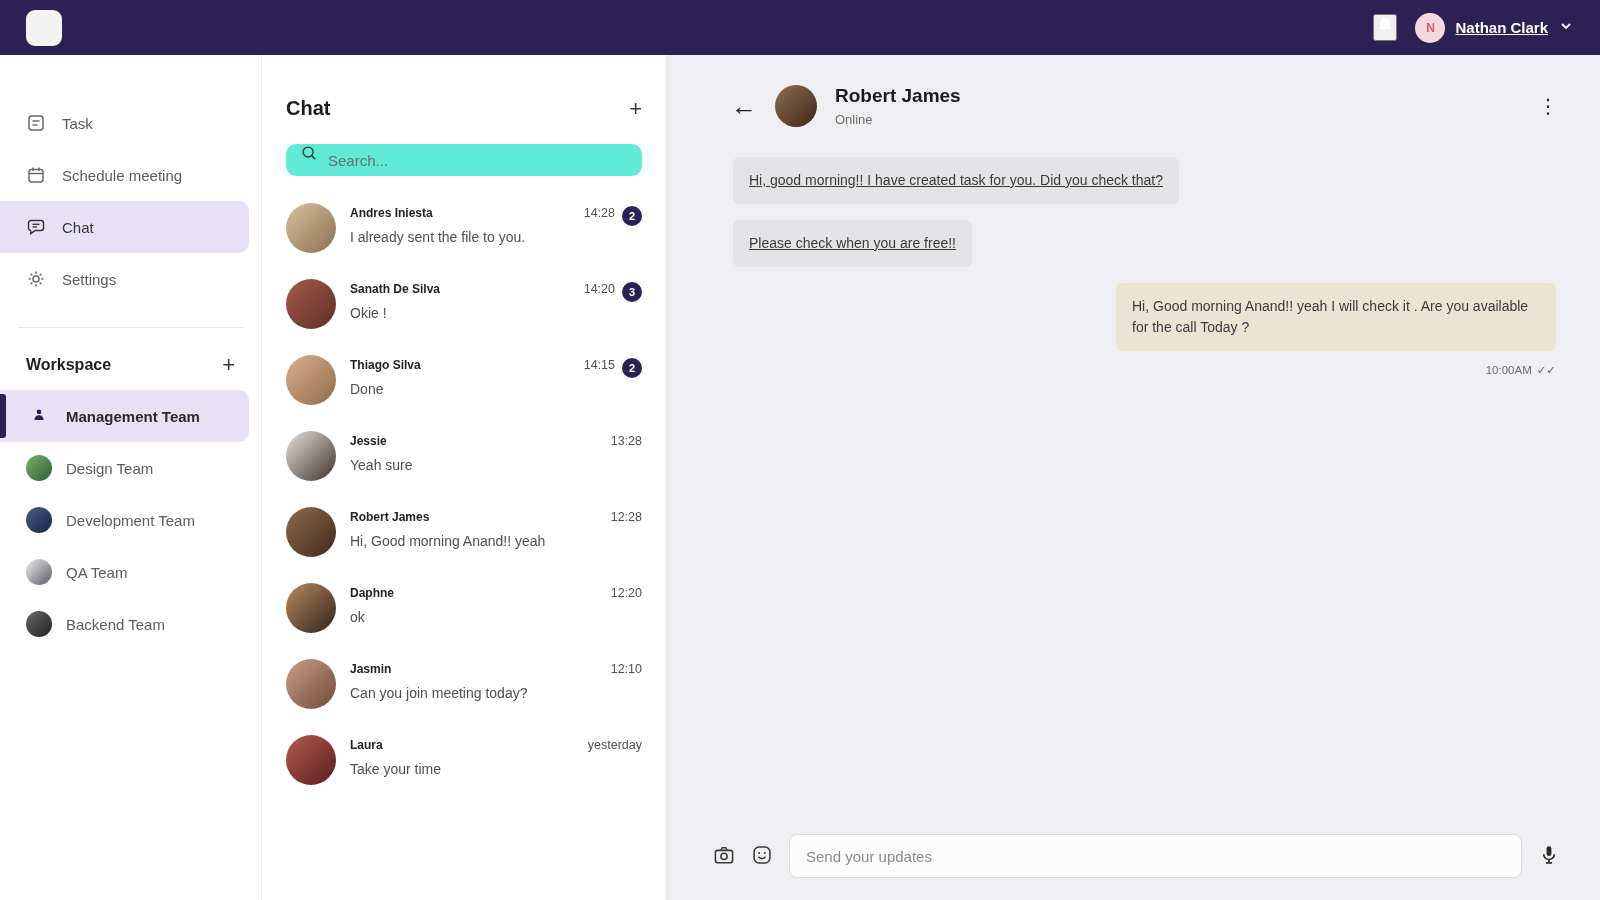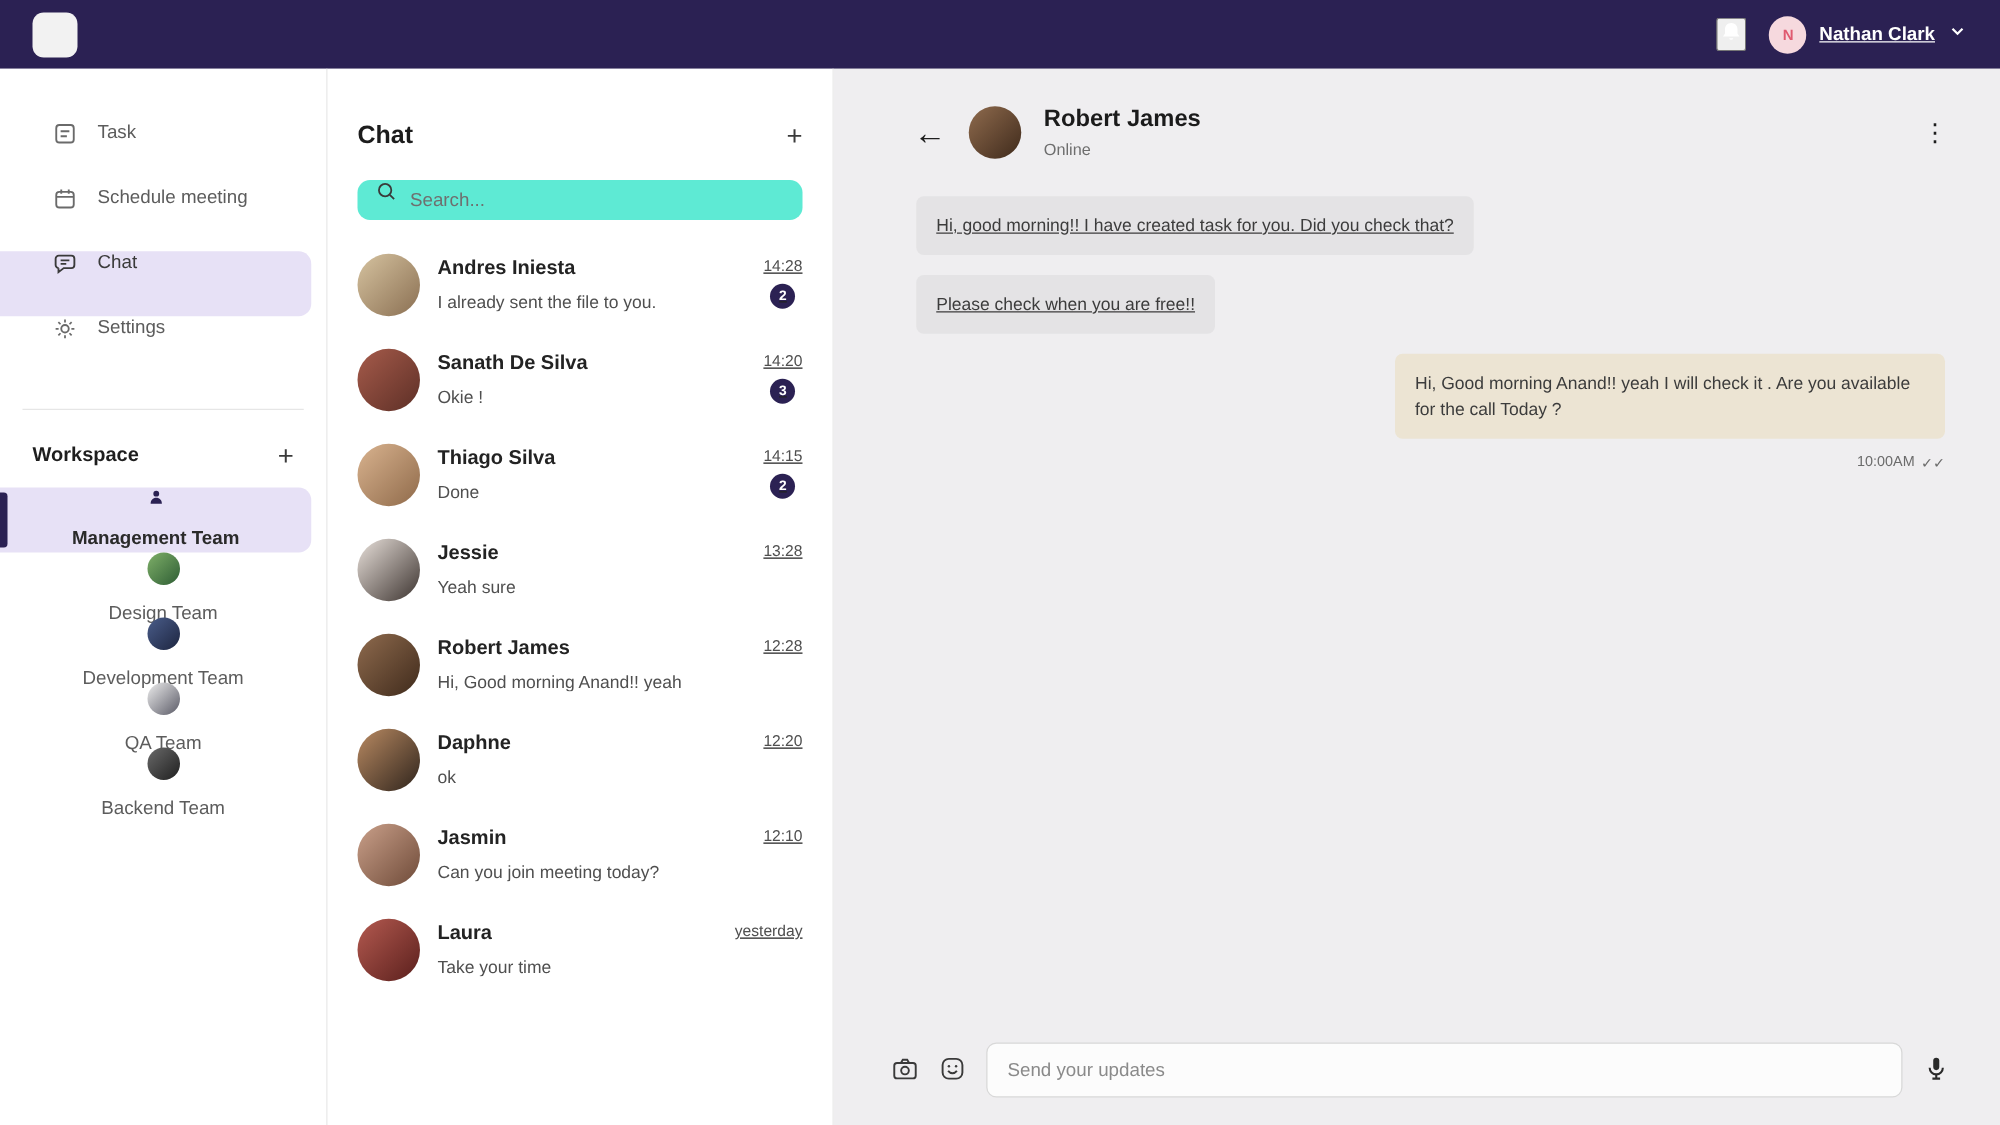--- a/index.html
+++ b/index.html
@@ -27,22 +27,22 @@
 
   
   .app { display:flex; height:845px; }
 
   
   .sidebar {
     width:262px; background:#ffffff; border-right:1px solid #e9e9e9;
     padding-top:42px; flex-shrink:0; position:relative;
   }
   .menu-item {
-    height:52px; display:flex; align-items:flex-start; gap:16px;
-    padding:0 42px; color:#5c5c5c; font-size:15px; cursor:pointer;
+    height:52px; display:flex; align-items:center; gap:16px;
+    padding:0 26px; color:#5c5c5c; font-size:15px; cursor:pointer;
     position:relative;
   }
   .menu-item .mi-icon { display:flex; color:#6a6a6a; }
   .menu-item.active {
     background:#e7e1f6; margin-right:12px; border-radius:0 10px 10px 0;
     color:#3a3a3a;
   }
   .menu-item.active .mi-icon { color:#3a3a3a; }
   .sidebar-divider { height:1px; background:#e6e6e6; margin:22px 18px; }
   .workspace-header {
@@ -51,21 +51,20 @@
   }
   .workspace-title { font-size:16px; font-weight:bold; color:#1e1e1e; }
   .plus-btn {
     font-size:22px; color:#3a3a3a; line-height:1; cursor:pointer;
     background:none; border:none; font-family:inherit;
   }
   .ws-item {
     height:52px; display:flex; align-items:center; gap:14px;
     padding:0 26px; color:#5c5c5c; font-size:15px; cursor:pointer;
     position:relative;
-    flex-direction:column;
   }
   .ws-item.active {
     background:#e7e1f6; margin-right:12px; border-radius:0 10px 10px 0;
     color:#2a2a2a; font-weight:bold;
   }
   .ws-item.active::before {
     content:""; position:absolute; left:0; top:4px; bottom:4px; width:6px;
     background:#2b2153; border-radius:0 3px 3px 0;
   }
   .ws-avatar { width:26px; height:26px; border-radius:50%; flex-shrink:0; }
@@ -88,28 +87,28 @@
   }
   .search-box input {
     border:none; background:transparent; outline:none;
     font-size:15px; color:#444; width:100%;
     font-family:"Liberation Sans", sans-serif;
   }
   .search-box input::placeholder { color:#6f6f6f; }
   .chat-item { display:flex; gap:14px; padding:13px 0; cursor:pointer; }
   .chat-avatar { width:50px; height:50px; border-radius:50%; flex-shrink:0; }
   .chat-meta { flex:1; min-width:0; padding-top:3px; }
-  .chat-name { font-size:16px; font-weight:bold; color:#232323; margin-bottom:9px; }
+  .chat-name { font-size:12px; font-weight:bold; color:#232323; margin-bottom:9px; }
   .chat-preview {
     font-size:14px; color:#4f4f4f; white-space:nowrap;
     overflow:hidden; text-overflow:ellipsis;
   }
   .chat-right {
-    display:flex; flex-direction:column; align-items:center;
-    gap:7px; padding-top:3px; flex-shrink:0;text-decoration:underline;
+    display:flex; flex-direction:row; align-items:flex-start;
+    gap:7px; padding-top:3px; flex-shrink:0;
   }
   .chat-time { font-size:12.5px; color:#4f4f4f; }
   .unread-badge {
     min-width:20px; height:20px; border-radius:50%; background:#2b2153;
     color:#ffffff; font-size:11px; font-weight:bold;
     display:flex; align-items:center; justify-content:center;
   }
   .unread-badge:empty { display:none; }
 
   

